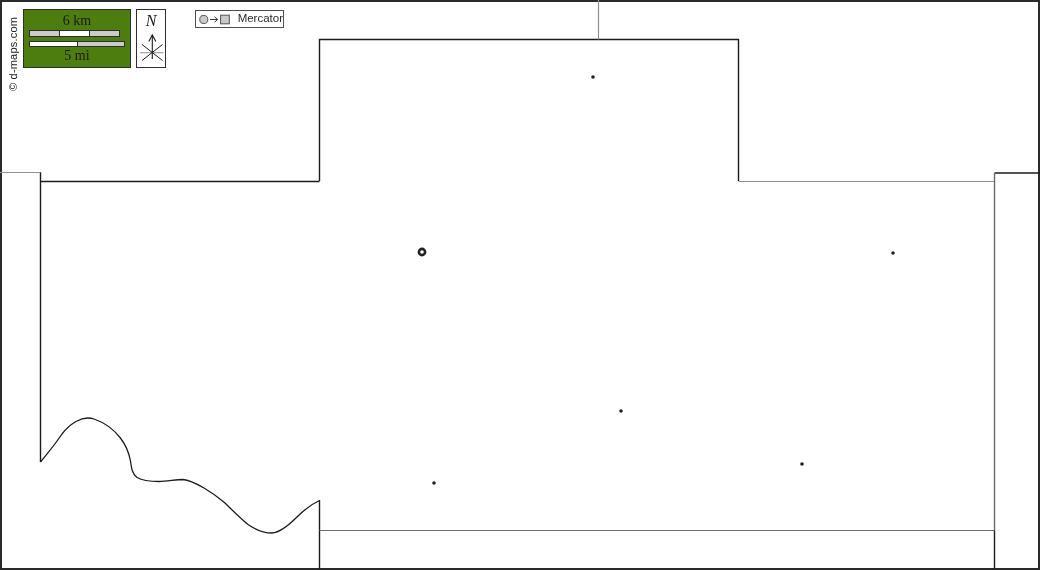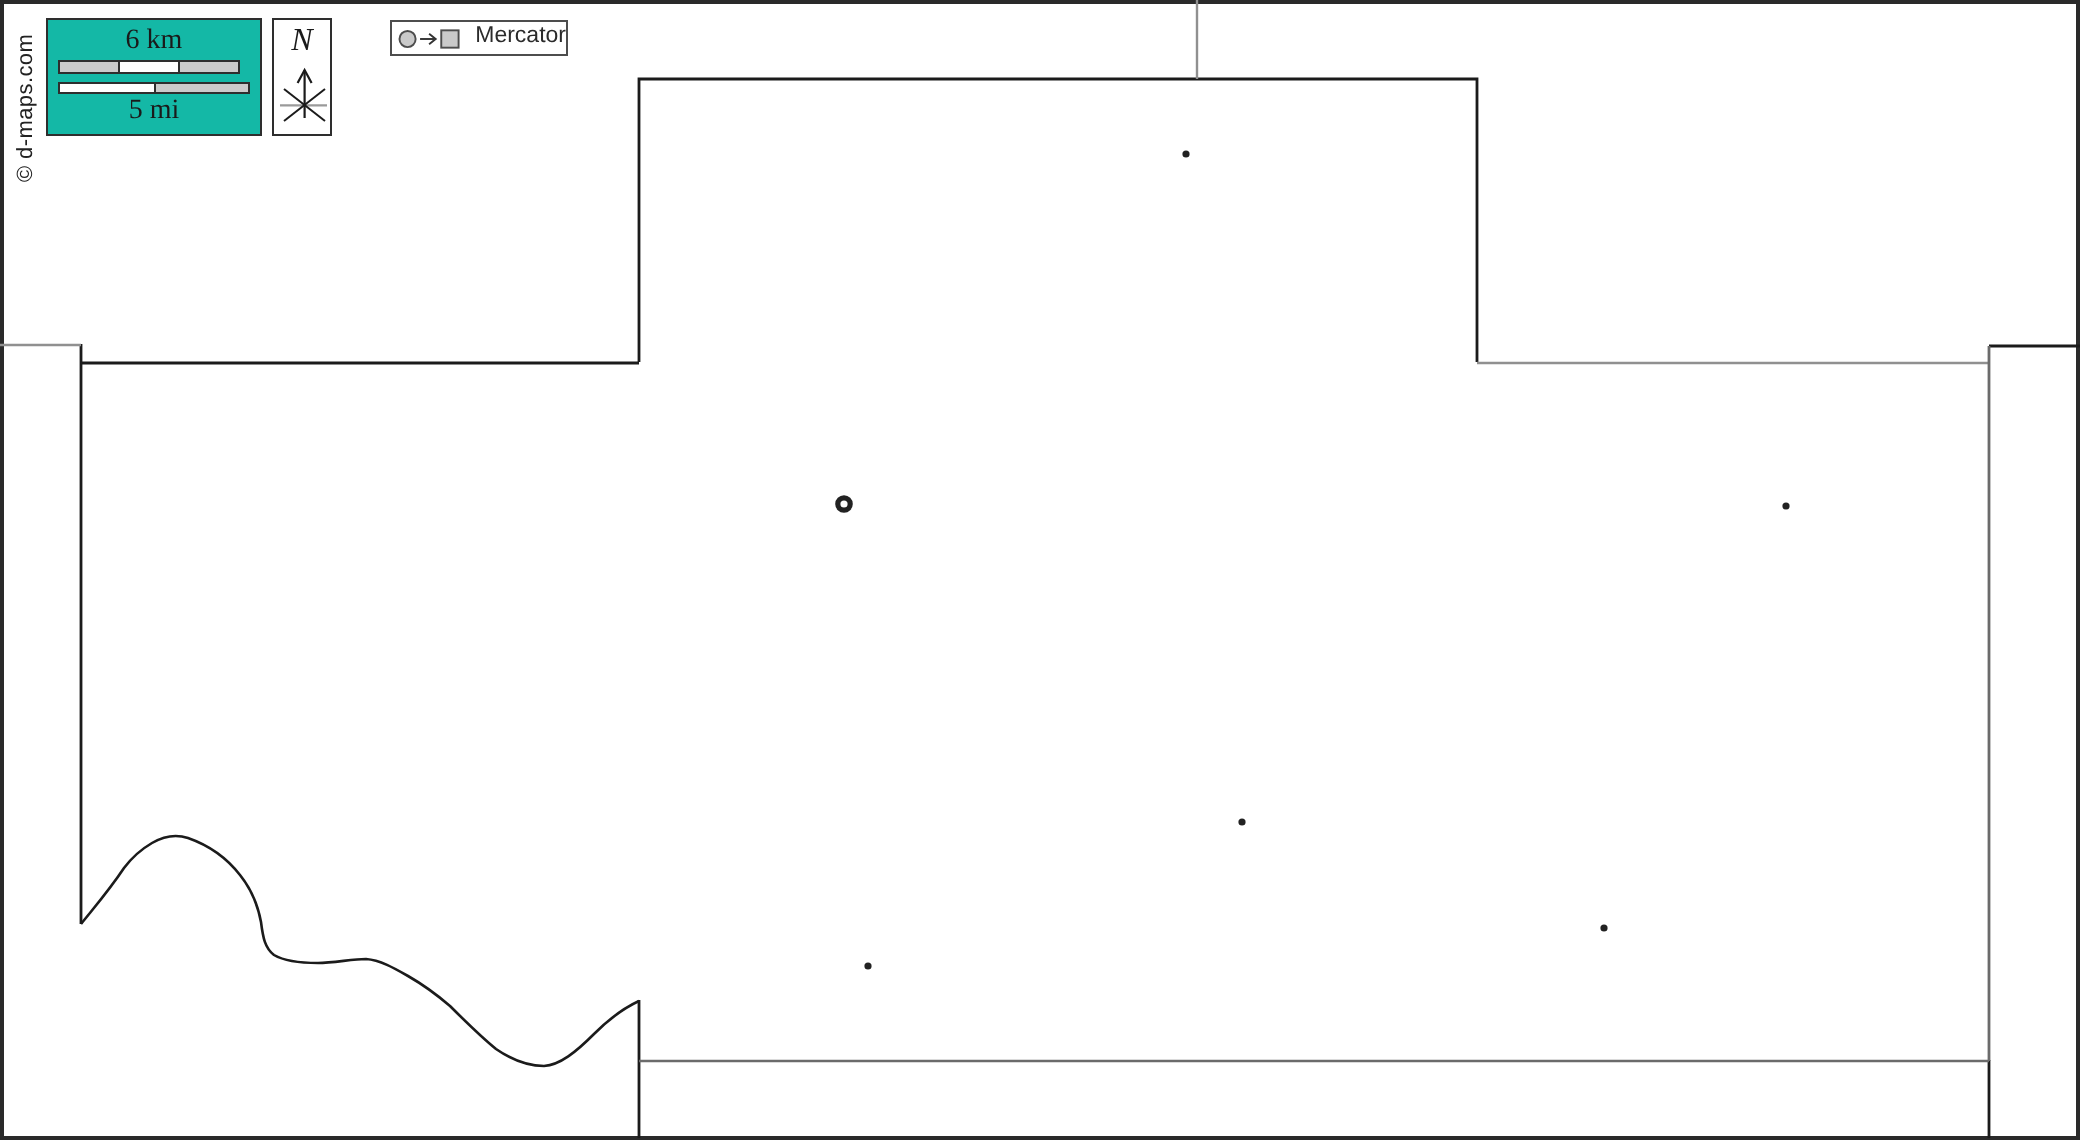--- a/index.html
+++ b/index.html
@@ -5,21 +5,21 @@
   html,body{margin:0;padding:0;background:#ffffff;}
   .canvas{
     position:relative;width:1040px;height:570px;background:#ffffff;
     overflow:hidden;font-family:"Liberation Sans",sans-serif;
   }
   #map-svg{position:absolute;left:0;top:0;}
 
   
   .scale-box{
     position:absolute;left:23px;top:9px;width:106px;height:57px;
-    border:1px solid #2e2e2e;background:#14b8a6;
+    border:1px solid #2e2e2e;background:#4d7c0f;
   }
   .scale-label{
     position:absolute;width:100%;text-align:center;
     font-family:"Liberation Serif",serif;font-size:14px;color:#1a1a1a;line-height:1;
   }
   .km-label{top:4px;}
   .mi-label{bottom:4px;}
   .bar{position:absolute;left:5px;border:1px solid #2e2e2e;display:flex;box-sizing:content-box;}
   .bar-km{top:20px;width:89px;height:5px;}
   .bar-mi{top:31px;width:94px;height:4px;}

